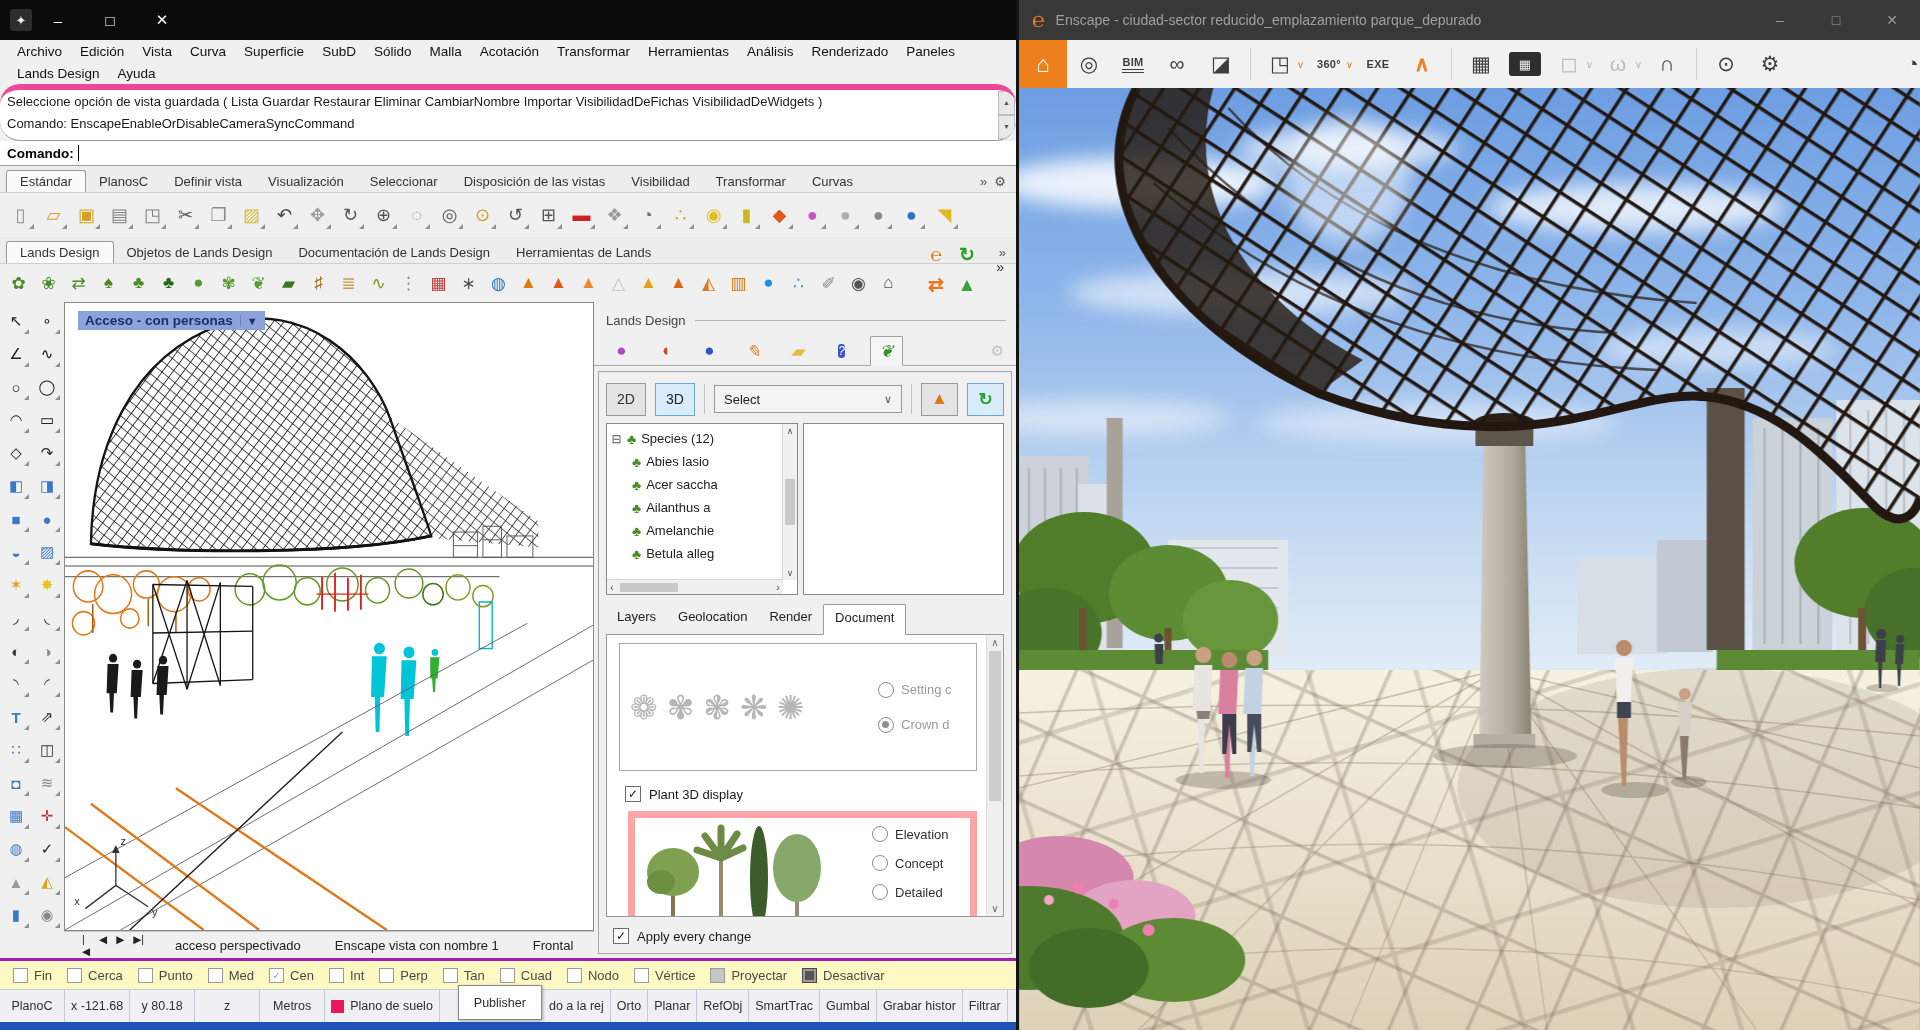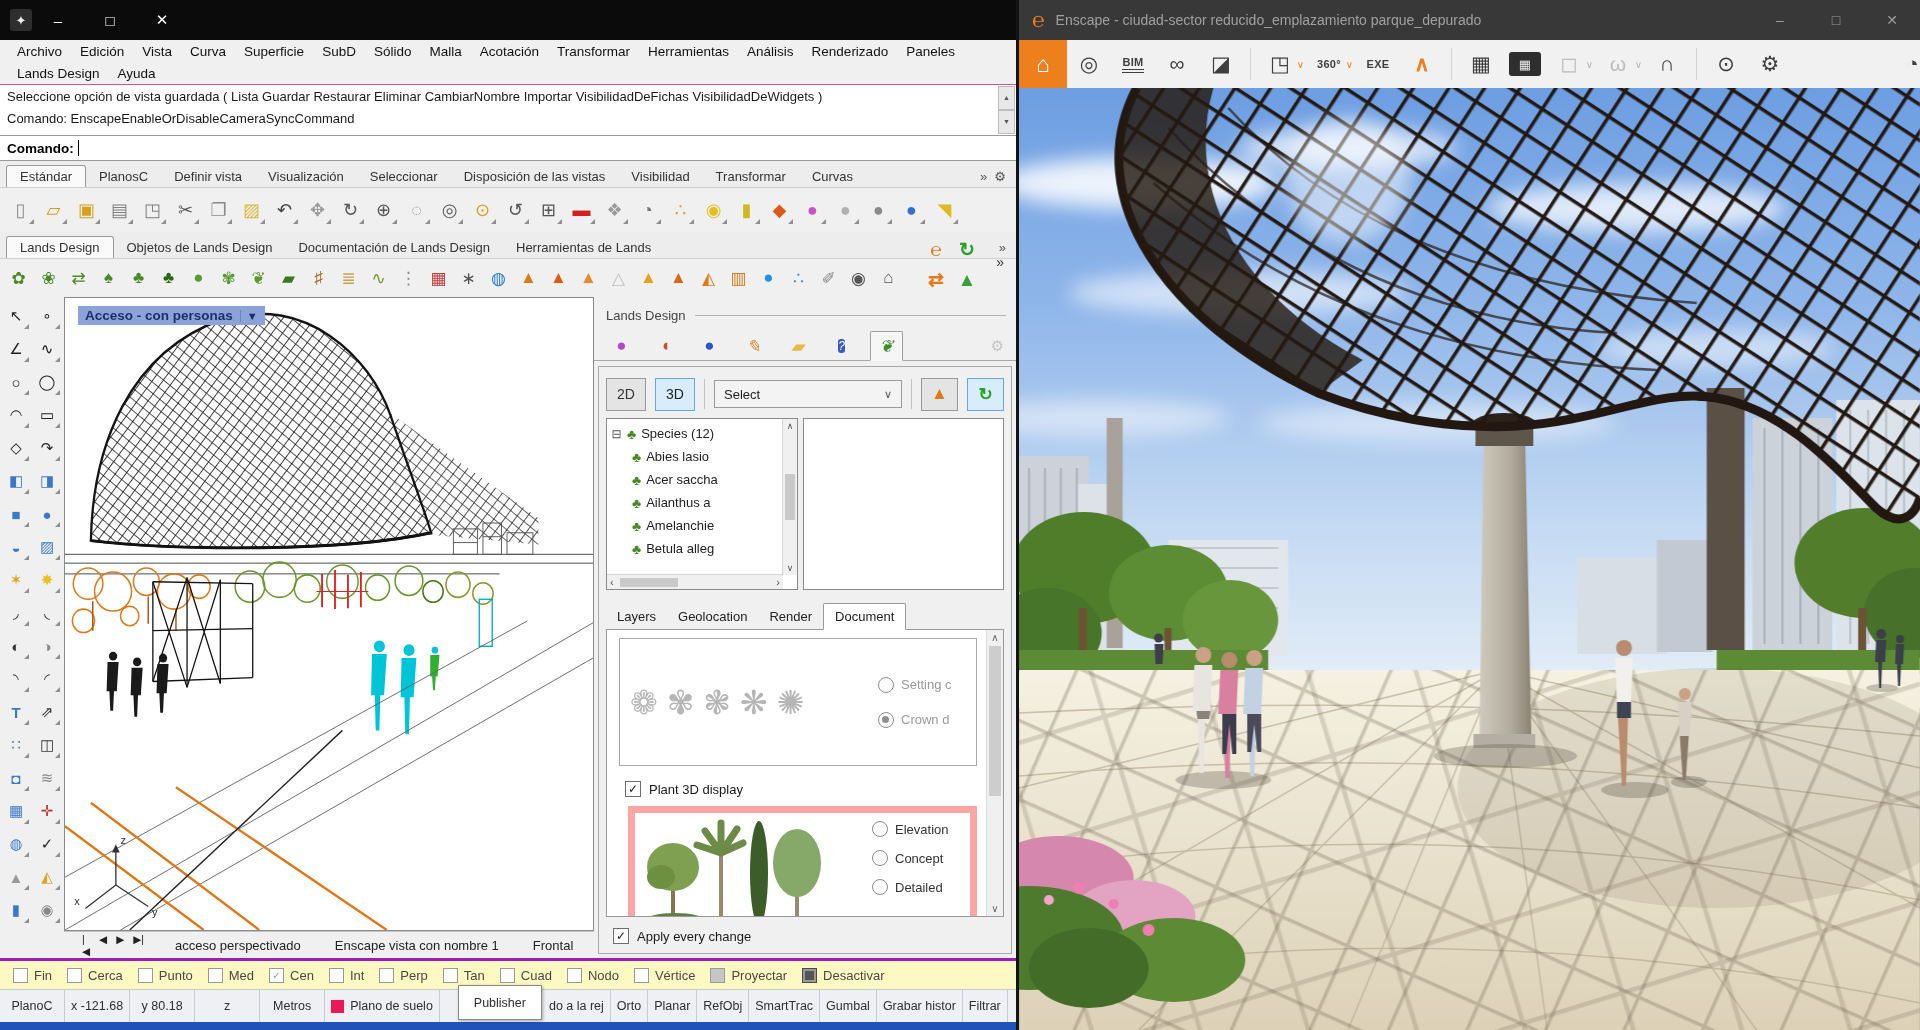--- a/index.html
+++ b/index.html
@@ -10,22 +10,22 @@
   
   #rhino{position:absolute;left:0;top:0;width:1016px;height:1030px;display:flex;flex-direction:column;background:#f0f0f0;}
   .r-titlebar{flex:0 0 40px;background:#0b0b0b;color:#fff;display:flex;align-items:center;padding-left:10px;font-size:13.5px;}
   .r-appicon{width:22px;height:22px;background:#2e2e2e;border-radius:3px;color:#eee;font-size:13px;flex:0 0 auto;}
   .r-title{margin-left:9px;flex:1;white-space:nowrap;overflow:hidden;}
   .winbtn{width:52px;height:40px;font-size:15px;color:#fff;}
   .r-menu{display:flex;align-items:center;padding:0 8px;font-size:13.5px;color:#111;background:#f0f0f0;}
   .r-menu1{flex:0 0 23px;text-align:center;}
   .r-menu2{flex:0 0 21px;}
   .menu-item{padding:1px 9px;white-space:nowrap;}
-  .r-cmdhist{flex:0 0 48px;background:#fff;border-top:1px solid #ec4899;border-bottom:1px solid #9a9a9a;
-             font-size:13px;color:#1a1a1a;position:relative;padding:1px 22px 1px 7px;line-height:22px;overflow:hidden;}
+  .r-cmdhist{flex:0 0 48px;background:#fff;border-top:6px solid #ec4899;border-bottom:1px solid #9a9a9a;
+             font-size:13px;color:#1a1a1a;position:relative;padding:1px 22px 1px 7px;line-height:22px;overflow:hidden;border-radius:20px;}
   .hist-line{white-space:nowrap;overflow:hidden;}
   .spinner{position:absolute;right:1px;top:1px;bottom:1px;width:17px;display:flex;flex-direction:column;}
   .spin-btn{flex:1;background:#e8e8e8;border:1px solid #bdbdbd;font-size:7px;color:#555;}
   .r-prompt{flex:0 0 24px;background:#fff;border-bottom:1px solid #9a9a9a;display:flex;align-items:center;
             padding:0 7px;font-size:13.5px;font-weight:bold;color:#000;}
   .caret{width:1.5px;height:16px;background:#000;margin-left:4px;}
   .tabsrow{display:flex;align-items:flex-end;padding:0 6px;font-size:13px;color:#333;background:#ededed;border-bottom:1px solid #cfcfcf;}
   .r-tabsrow{flex:0 0 26px;}
   .tab{padding:3px 13px;white-space:nowrap;}
   .tab[data-active="true"]{background:#fafafa;border:1px solid #9a9a9a;border-bottom:none;border-radius:3px 3px 0 0;}
@@ -81,21 +81,21 @@
   .sp-row.item{padding-left:21px;}
   .expander{width:11px;height:11px;font-size:12px;color:#555;}
   .sp-tree{color:#4a8a28;font-size:14px;}
   .sp-scroll-v{position:absolute;right:0;top:0;bottom:14px;width:14px;background:#f0f0f0;border-left:1px solid #d4d4d4;
                display:flex;flex-direction:column;align-items:center;justify-content:space-between;font-size:9px;color:#555;padding:2px 0;}
   .sp-thumb-v{width:10px;height:46px;background:#c9c9c9;}
   .sp-scroll-h{position:absolute;left:0;right:14px;bottom:0;height:14px;background:#f0f0f0;border-top:1px solid #d4d4d4;
                display:flex;align-items:center;justify-content:space-between;font-size:11px;color:#555;padding:0 3px;}
   .sp-thumb-h{width:58px;height:9px;background:#c9c9c9;margin-right:auto;margin-left:6px;}
   .species-empty{flex:1;background:#fff;border:1px solid #8a8a8a;}
-  .doc-tabs{display:flex;align-items:flex-end;flex:0 0 30px;margin-top:9px;}
+  .doc-tabs{display:flex;flex:0 0 30px;margin-top:9px;}
   .dtab{padding:5px 11px;color:#222;white-space:nowrap;}
   .dtab[data-active="true"]{background:#fff;border:1px solid #999;border-bottom:1px solid #fff;margin-bottom:-1px;position:relative;z-index:2;border-radius:2px 2px 0 0;}
   .doc-page{flex:1;background:#fff;border:1px solid #999;position:relative;padding:8px 26px 6px 12px;min-height:0;overflow:hidden;}
   .doc-scroll{position:absolute;right:0;top:0;bottom:0;width:16px;background:#f0f0f0;border-left:1px solid #dcdcdc;
               display:flex;flex-direction:column;align-items:center;font-size:10px;color:#666;padding:2px 0;}
   .doc-thumb{width:12px;height:150px;background:#cdcdcd;margin-top:3px;}
   .doc-scroll .dn{margin-top:auto;}
   .plan-box{height:126px;border:1px solid #aaa;display:flex;align-items:center;overflow:hidden;}
   .plan-syms{display:flex;gap:9px;font-size:33px;color:#b6b6b6;padding-left:10px;}
   .radio-col{margin-left:auto;display:flex;flex-direction:column;gap:19px;width:98px;flex:0 0 auto;overflow:hidden;}

